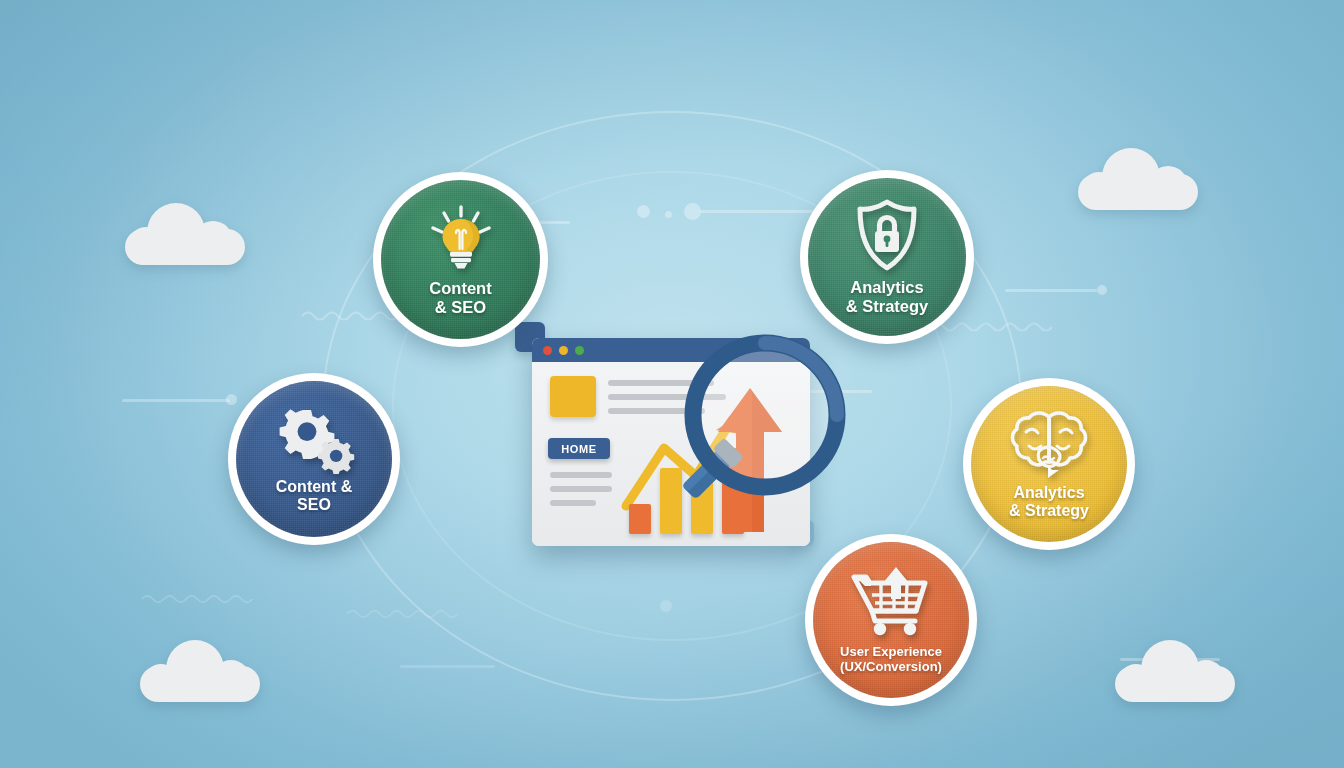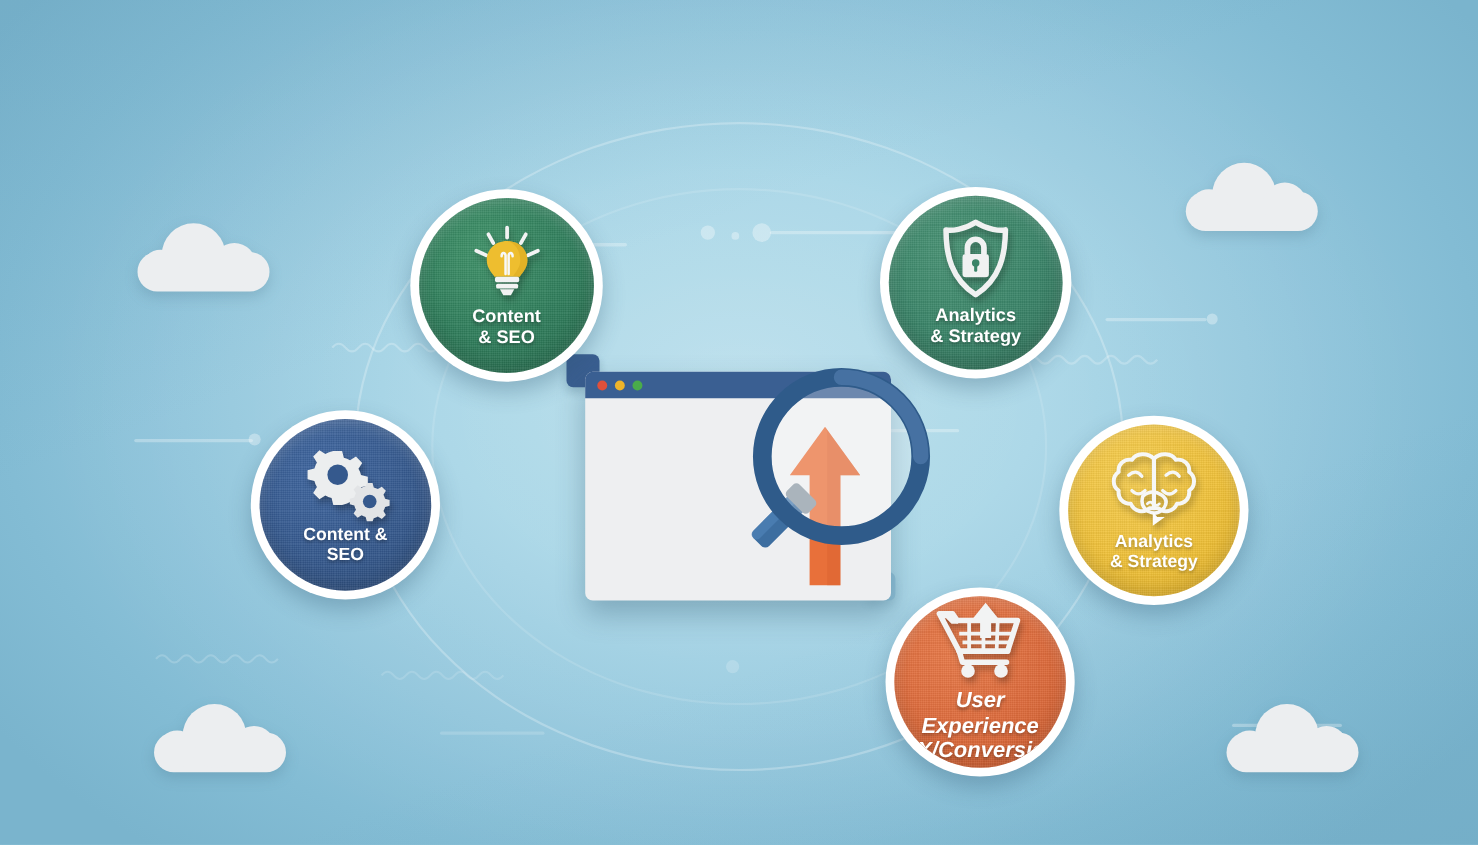--- a/index.html
+++ b/index.html
@@ -115,21 +115,21 @@
   #badge-analytics-right   { left:963px; top:378px;  width:172px; height:172px; }
   #badge-social-media      { left:394px; top:534px;  width:172px; height:172px; }
   #badge-user-experience   { left:805px; top:534px;  width:172px; height:172px; }
 
   #badge-content-seo-top  .label,
   #badge-analytics-top    .label { font-size:16.5px; margin-top:4px; }
   #badge-content-seo-left .label,
   #badge-analytics-right  .label,
   #badge-social-media     .label,
   #badge-user-experience  .label { font-size:16px; margin-top:4px; }
-  #badge-user-experience  .label { font-size:20px;font-style:italic; }
+  #badge-user-experience  .label { font-size:13px; }
 
   
   #browser {
     position:absolute;
     left:532px; top:338px;
     width:278px; height:208px;
     border-radius:7px;
     background:#eeeff1;
     box-shadow: 0 12px 26px rgba(35,75,100,0.33);
     z-index:25;
@@ -357,20 +357,42 @@
 (UX/Conversion)</div>
     </div>
   </div>
 
   <div id="browser">
     <div class="chrome-bar">
       <span class="tl" style="background:#e0503a;"></span>
       <span class="tl" style="background:#eeb42a;"></span>
       <span class="tl" style="background:#4aac4a;"></span>
     </div>
+    <div class="page">
+      <div class="img-block"></div>
+      <div class="txt-line" style="left:76px; top:18px; width:106px;"></div>
+      <div class="txt-line" style="left:76px; top:32px; width:118px;"></div>
+      <div class="txt-line" style="left:76px; top:46px; width:97px;"></div>
+
+      <div class="home-btn">HOME</div>
+
+      <div class="txt-line" style="left:18px; top:110px; width:62px;"></div>
+      <div class="txt-line" style="left:18px; top:124px; width:62px;"></div>
+      <div class="txt-line" style="left:18px; top:138px; width:46px;"></div>
+
+      <svg style="position:absolute; left:88px; top:44px;" width="140" height="112" viewBox="0 0 140 112">
+        <path d="M6 100 L44 42 L76 70 L112 14" fill="none" stroke="#efbb2c" stroke-width="9" stroke-linejoin="round" stroke-linecap="round"></path>
+        <path d="M96 24 L124 6 L120 28 Z" fill="#e8843a"></path>
+      </svg>
+
+      <div class="bar" style="left:97px;  width:22px; height:30px; background:#e8703a;"></div>
+      <div class="bar" style="left:128px; width:22px; height:66px; background:#efbb2c;"></div>
+      <div class="bar" style="left:159px; width:22px; height:58px; background:#efbb2c;"></div>
+      <div class="bar" style="left:190px; width:22px; height:86px; background:#e8703a;"></div>
+    </div>
 
     <svg style="position:absolute; left:182px; top:46px; z-index:28;" width="74" height="150" viewBox="0 0 74 150">
       <path d="M36 4 L68 48 L50 48 L50 148 L22 148 L22 48 L4 48 Z" fill="#e8703a"></path>
       <path d="M36 4 L68 48 L50 48 L50 148 L38 148 L38 8 Z" fill="#d9612f" opacity=".5"></path>
     </svg>
 
     <svg class="mag" style="left:128px; top:-18px;" width="210" height="215" viewBox="0 0 210 215">
       <g transform="rotate(45 105 95)">
         <rect x="96" y="152" width="20" height="52" rx="5" fill="#3d6ea0"></rect>
         <rect x="96" y="152" width="9" height="52" rx="4" fill="#4e82b6" opacity=".7"></rect>

